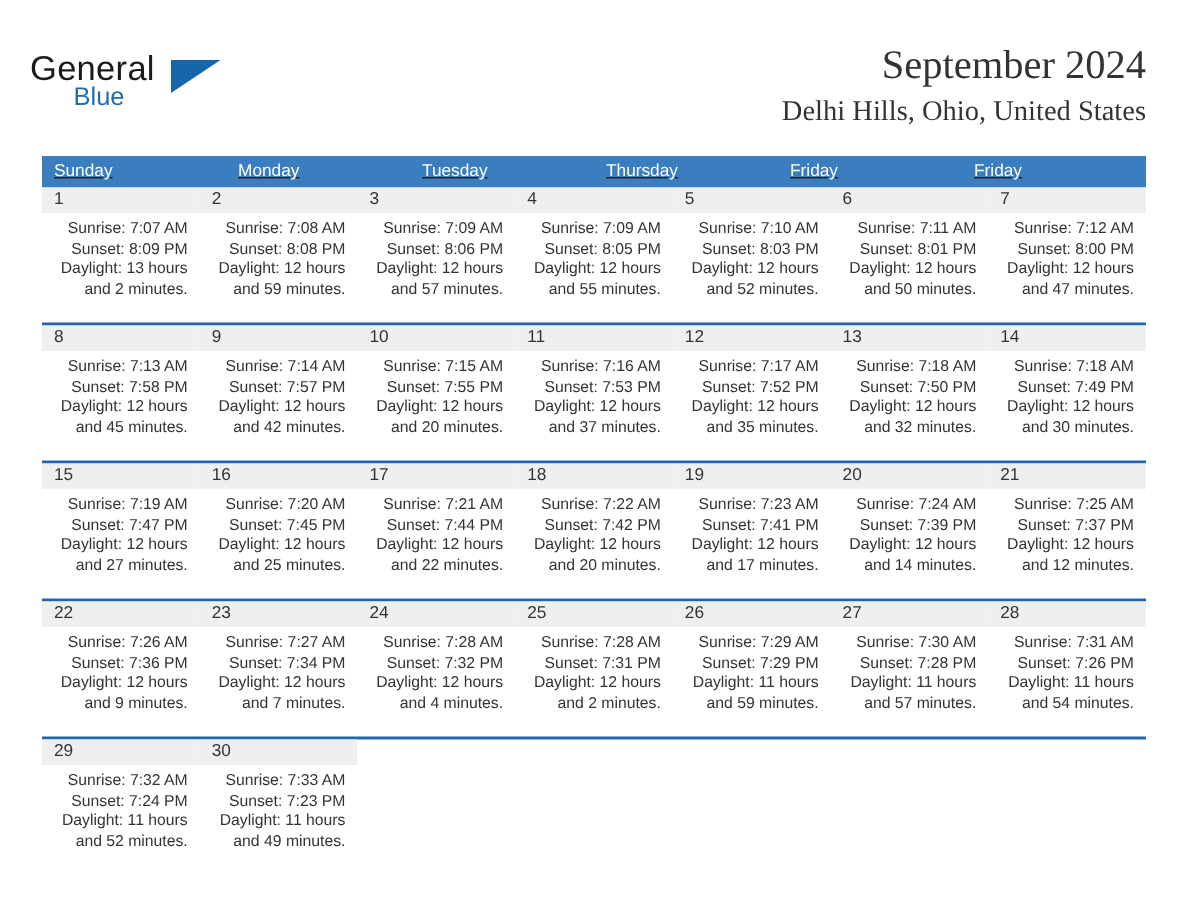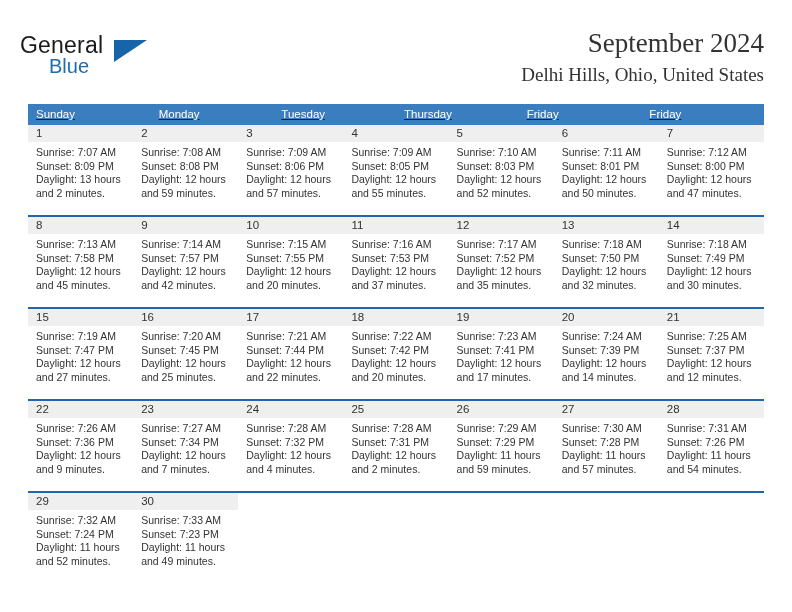--- a/index.html
+++ b/index.html
@@ -44,21 +44,21 @@
     top: 0;
     font-size: 23px;
     letter-spacing: 0.2px;
     color: #1a1a1a;
     font-family: "Liberation Sans", sans-serif;
   }
   .brand-blue {
     position: absolute;
     left: 29px;
     top: 23px;
-    font-size: 20px;
+    font-size: 17px;
     color: #1f6cb0;
     font-family: "Liberation Sans", sans-serif;
   }
   .brand-flag {
     position: absolute;
     left: 94px;
     top: 8px;
     width: 0;
     height: 0;
     border-left: 33px solid #1565a8;
@@ -134,20 +134,21 @@
     font-size: 11.5px;
     color: #333333;
     line-height: 17px;
     padding-left: 8px;
     box-sizing: border-box;
   }
   .day-body {
     padding: 4px 8px 0 8px;
     box-sizing: border-box;
     background: #ffffff;
+    text-align: right;
   }
   .day-line {
     font-size: 10.5px;
     line-height: 13.6px;
     color: #333333;
     white-space: nowrap;
   }
   .day-cell.empty .day-number {
     background: transparent;
   }

